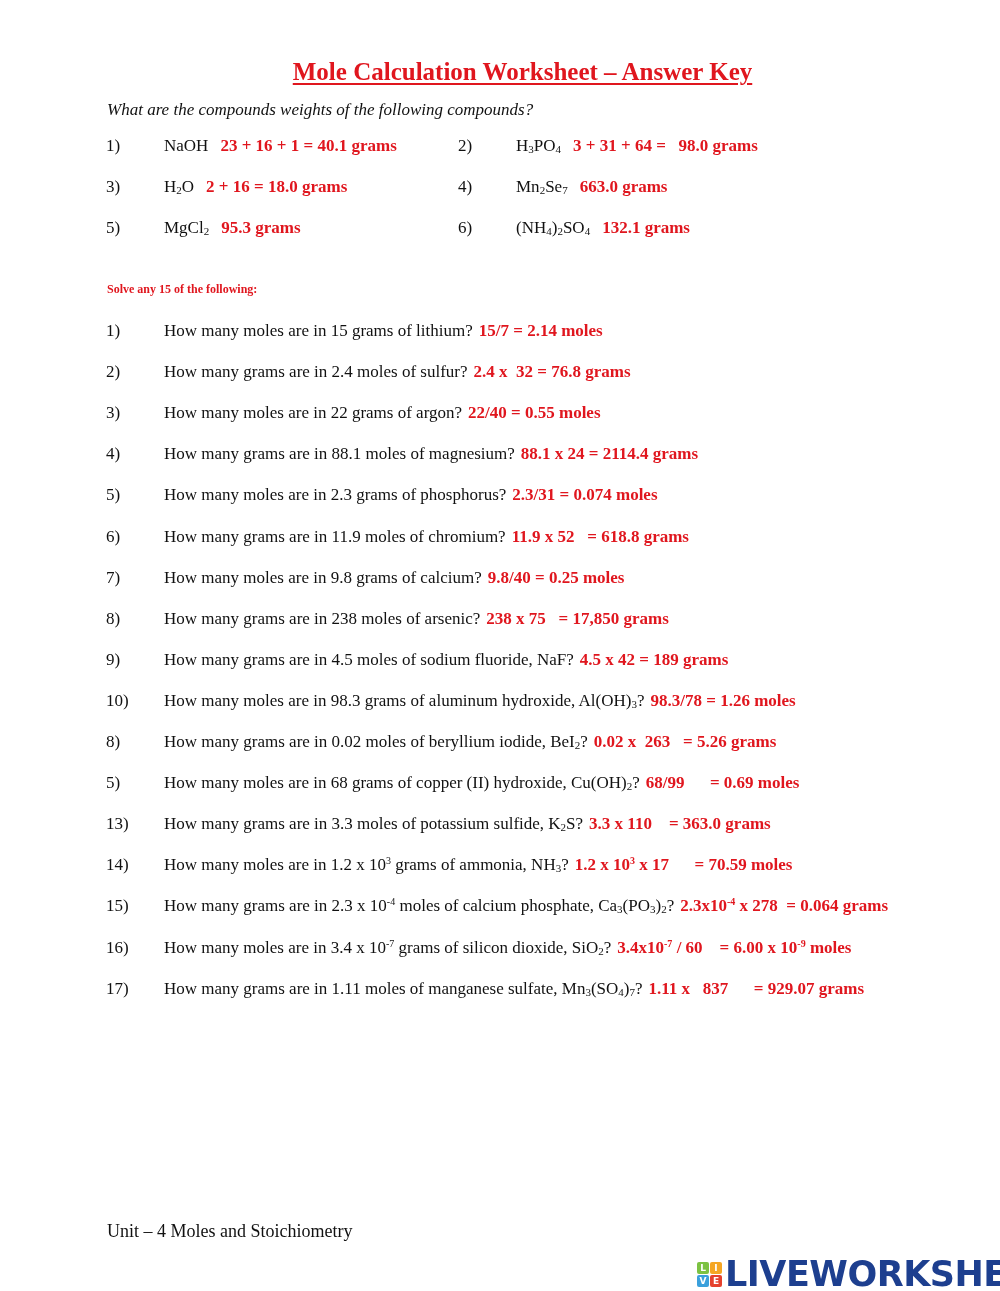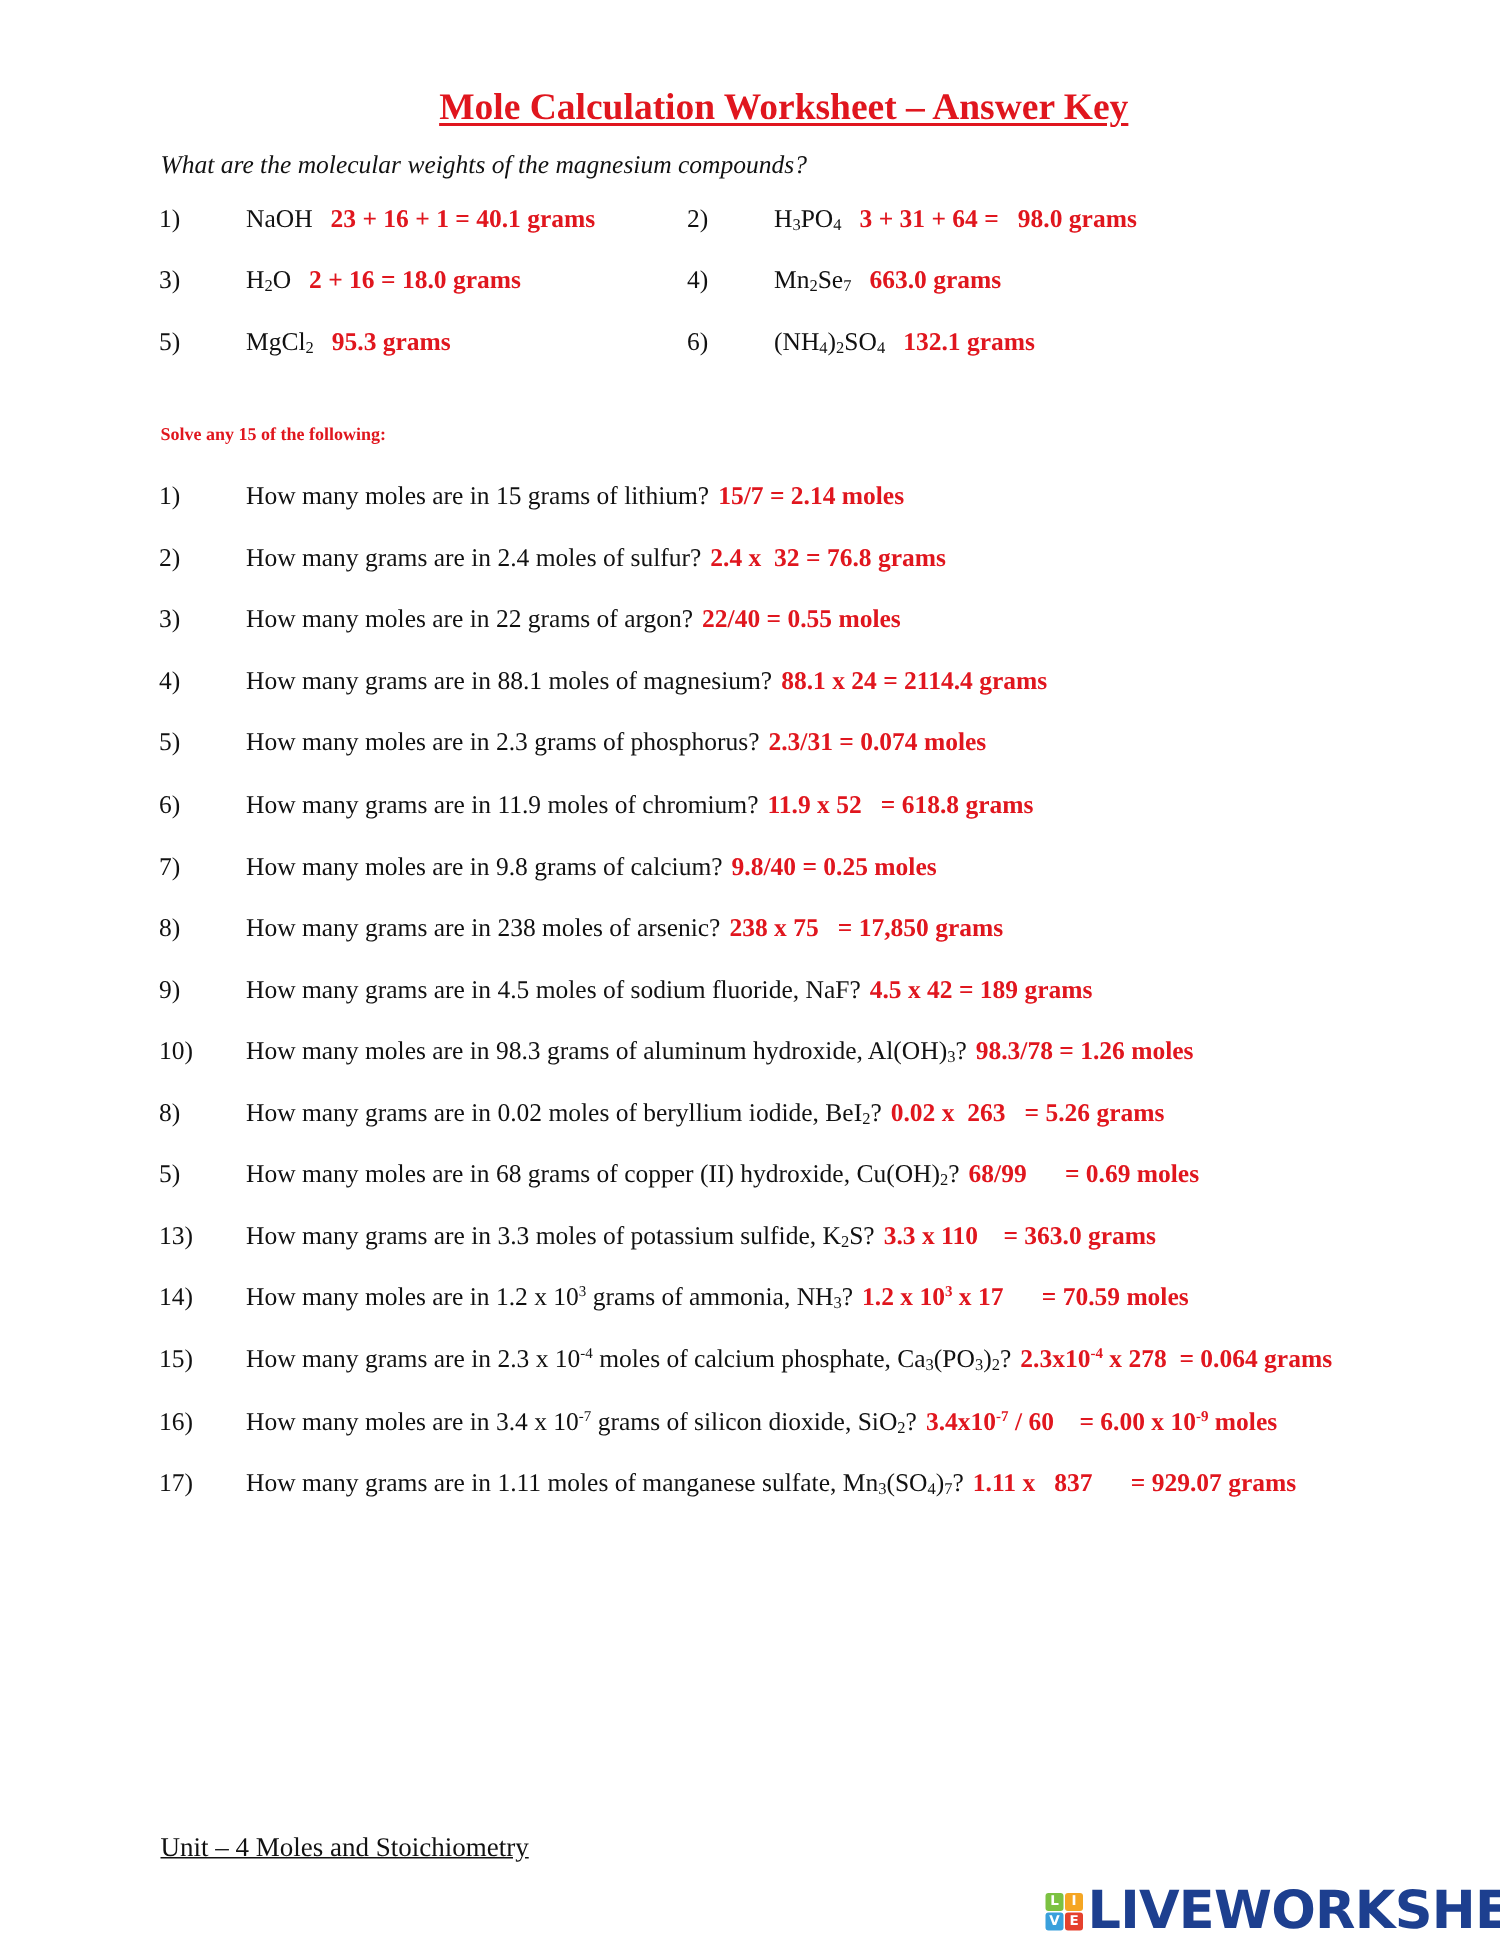--- a/index.html
+++ b/index.html
@@ -25,21 +25,21 @@
   sub { font-size: 11px; vertical-align: -2px; }
   sup { font-size: 10px; vertical-align: 6px; }
   .section-heading {
     position: absolute; top: 282px; left: 107px; font-size: 12px; font-weight: bold; color: #e0161e;
   }
   .q-row { position: absolute; left: 0; width: 1000px; font-size: 17px; white-space: nowrap; }
   .q-num { position: absolute; left: 106px; }
   .q-text { position: absolute; left: 164px; }
   .ans { margin-left: 6px; margin-top: 16px; }
   .footer {
-    position: absolute; top: 1221px; left: 107px; font-size: 18px; text-decoration: underline;
+    position: absolute; top: 1221px; left: 107px; font-size: 18px;
   }
   .logo {
     position: absolute; top: 1254px; left: 697px; display: flex; align-items: center;
   }
   .logo-icon {
     display: grid; grid-template-columns: 12px 12px; grid-template-rows: 12px 12px; gap: 1px;
     margin-right: 3px;
   }
   .logo-icon span {
     display: flex; align-items: center; justify-content: center;
@@ -47,21 +47,21 @@
   }
   .logo-text {
     font-family: "DejaVu Sans", sans-serif; font-weight: bold; font-size: 35px; color: #1d3f8f;
     letter-spacing: -0.5px;
   }
 </style>
 </head>
 <body>
 
 <div class="title">Mole Calculation Worksheet – Answer Key</div>
-<div class="subtitle">What are the molecular weights of the magnesium compounds?</div>
+<div class="subtitle">What are the compounds weights of the following compounds?</div>
 
 <div id="mw-container">
     <div class="mw-row" style="top: 136px;">
       <span class="mw-num">1)</span>
       <span class="mw-cell1"><span class="formula">NaOH</span><span class="red">23&nbsp;+&nbsp;16&nbsp;+&nbsp;1&nbsp;=&nbsp;40.1&nbsp;grams</span></span>
       <span class="mw-num2">2)</span>
       <span class="mw-cell2"><span class="formula">H<sub>3</sub>PO<sub>4</sub></span><span class="red">3&nbsp;+&nbsp;31&nbsp;+&nbsp;64&nbsp;=&nbsp;&nbsp;&nbsp;98.0&nbsp;grams</span></span>
     </div>
     <div class="mw-row" style="top: 177px;">
       <span class="mw-num">3)</span>

